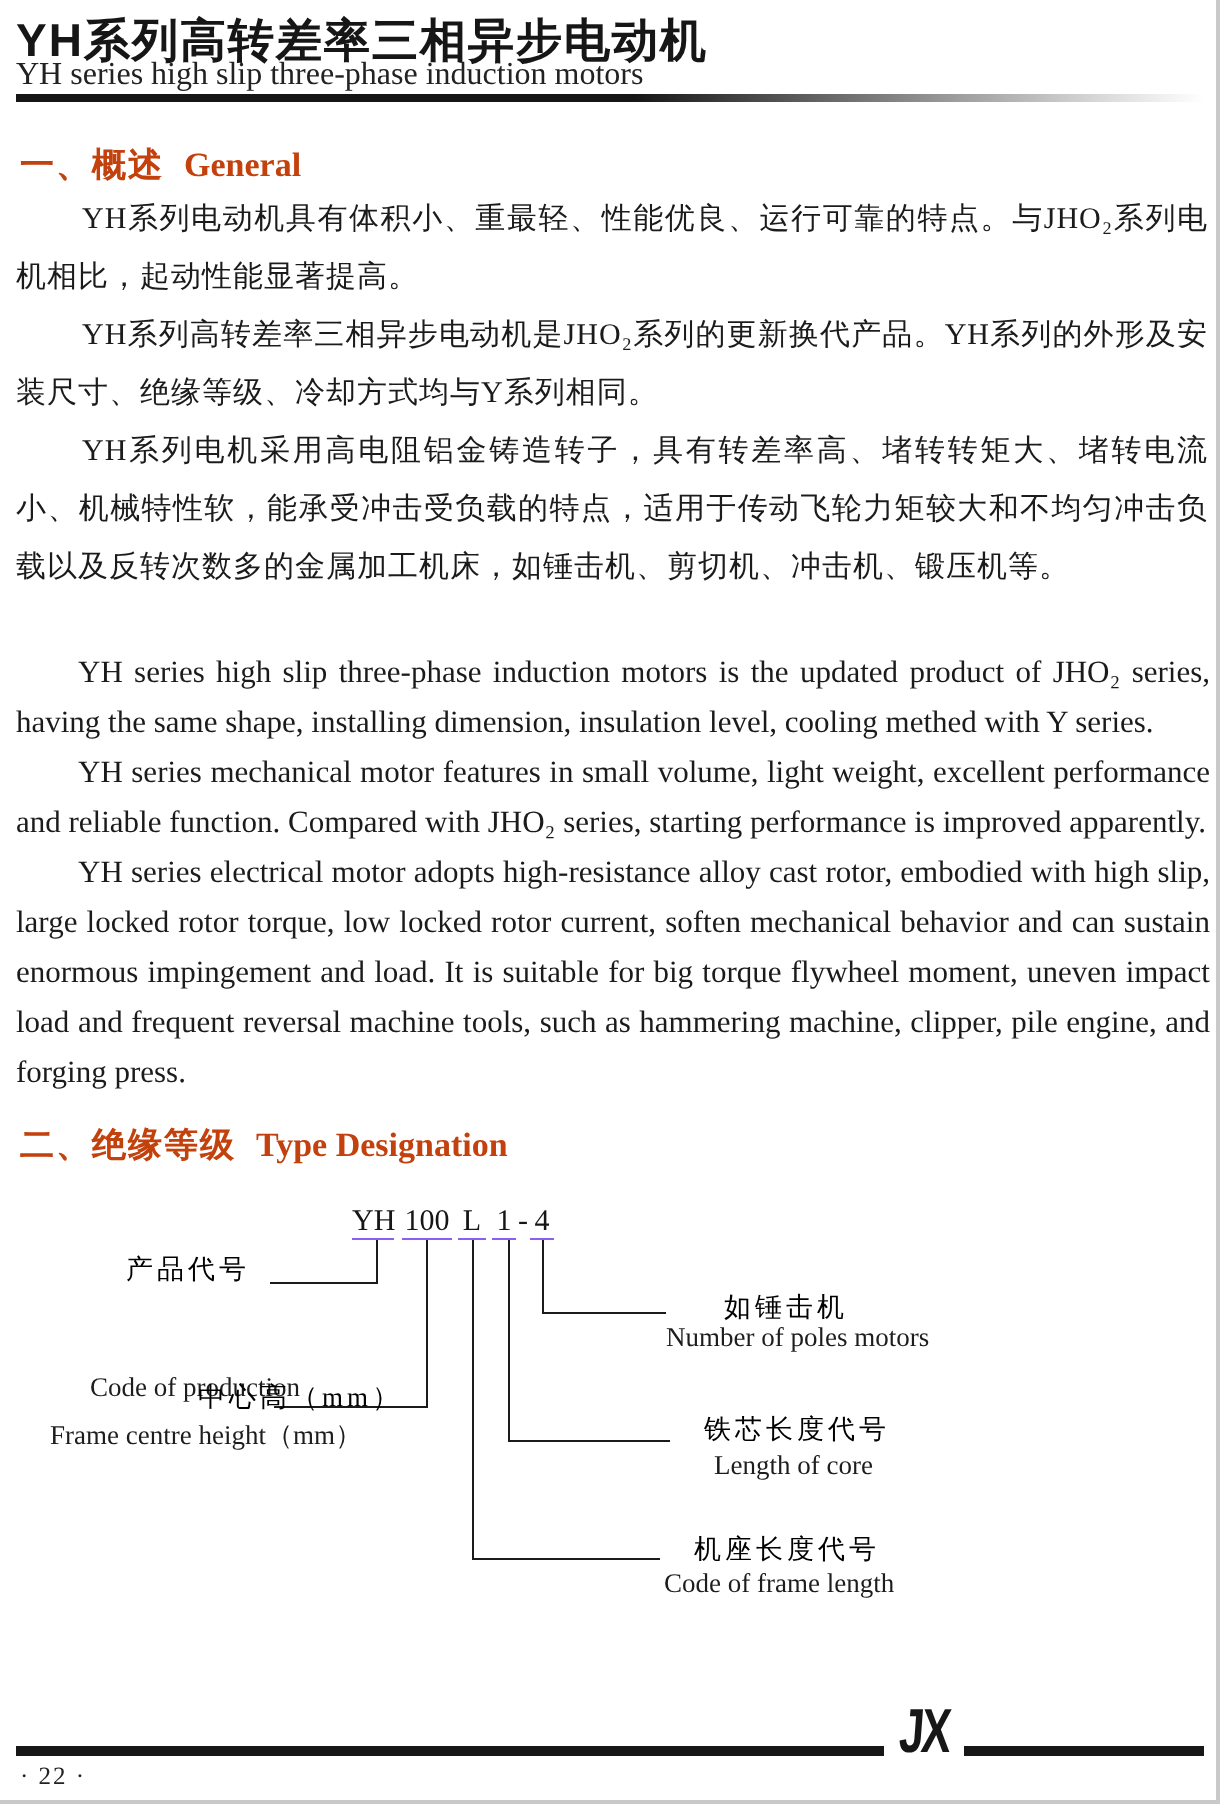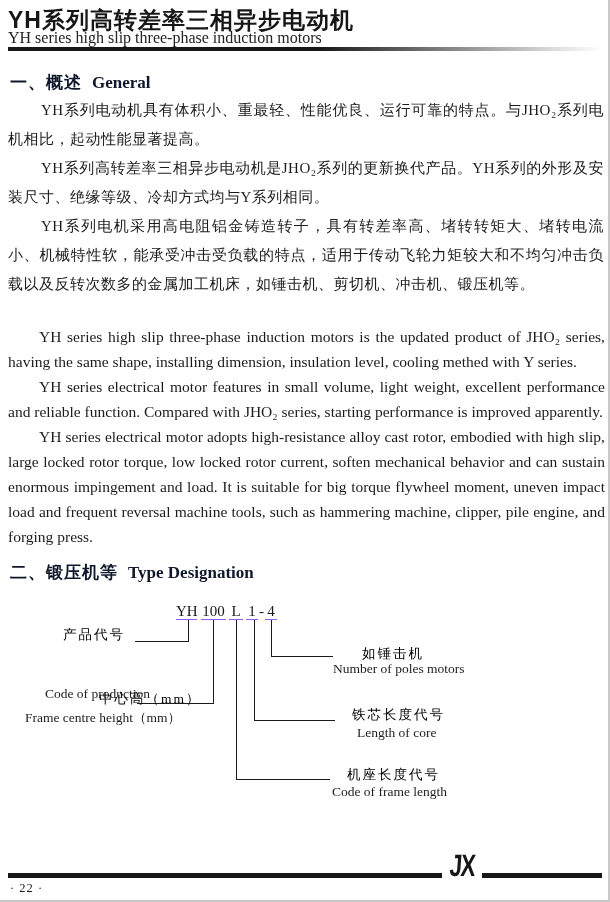--- a/index.html
+++ b/index.html
@@ -25,21 +25,21 @@
     left:8px; top:29px; width:594px;
     font-size:16px; color:#222; white-space:nowrap;
   }
   .header-rule {
     left:8px; top:47px; width:594px; height:4px;
     background:linear-gradient(to right, #161616 0%, #161616 52%, rgba(22,22,22,0.15) 92%, rgba(22,22,22,0) 100%);
   }
 
   
   .sec-heading {
-    font-weight:bold; color:#0f172a; white-space:nowrap;
+    font-weight:bold; color:#c2410c; white-space:nowrap;
     font-size:17px;
   }
   .sec-heading .cn { font-family:"Liberation Sans", sans-serif; letter-spacing:1px; }
   .sec-heading .en { font-family:"Liberation Serif", serif; margin-left:10px; }
   .h-general { left:10px; top:71px; }
   .h-type    { left:10px; top:561px; }
 
   
   .cn-block {
     left:8px; top:96px; width:596px;
@@ -96,26 +96,26 @@
 </div>
 
 <div class="abs cn-block">
   <p>YH系列电动机具有体积小、重最轻、性能优良、运行可靠的特点。与JHO₂系列电机相比，起动性能显著提高。</p>
   <p>YH系列高转差率三相异步电动机是JHO₂系列的更新换代产品。YH系列的外形及安装尺寸、绝缘等级、冷却方式均与Y系列相同。</p>
   <p>YH系列电机采用高电阻铝金铸造转子，具有转差率高、堵转转矩大、堵转电流小、机械特性软，能承受冲击受负载的特点，适用于传动飞轮力矩较大和不均匀冲击负载以及反转次数多的金属加工机床，如锤击机、剪切机、冲击机、锻压机等。</p>
 </div>
 
 <div class="abs en-block">
   <p>YH series high slip three-phase induction motors is the updated product of JHO₂ series, having the same shape, installing dimension, insulation level, cooling methed with Y series.</p>
-  <p>YH series electrical motor features in small volume, light weight, excellent performance and reliable function. Compared with JHO₂ series, starting performance is improved apparently.</p>
+  <p>YH series mechanical motor features in small volume, light weight, excellent performance and reliable function. Compared with JHO₂ series, starting performance is improved apparently.</p>
   <p>YH series electrical motor adopts high-resistance alloy cast rotor, embodied with high slip, large locked rotor torque, low locked rotor current, soften mechanical behavior and can sustain enormous impingement and load. It is suitable for big torque flywheel moment, uneven impact load and frequent reversal machine tools, such as hammering machine, clipper, pile engine, and forging press.</p>
 </div>
 
 <div class="abs sec-heading h-type">
-  <span class="cn">二、</span><span class="cn">锻压机等</span><span class="en">Type Designation</span>
+  <span class="cn">二、</span><span class="cn">绝缘等级</span><span class="en">Type Designation</span>
 </div>
 
 <div class="model-part u" style="left:176px; width:21px;">YH</div>
 <div class="model-part u" style="left:201px; width:25px;">100</div>
 <div class="model-part u" style="left:229px; width:14px;">L</div>
 <div class="model-part u" style="left:246px; width:12px;">1</div>
 <div class="model-part" style="left:258px; width:7px;">-</div>
 <div class="model-part u" style="left:265px; width:12px;">4</div>
 
 <div class="dline" style="left:188px; top:620px; width:1px; height:22px;"></div>

